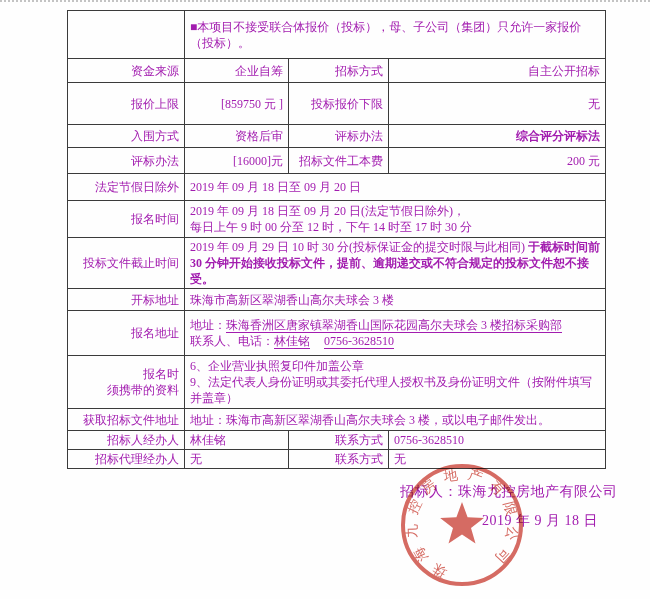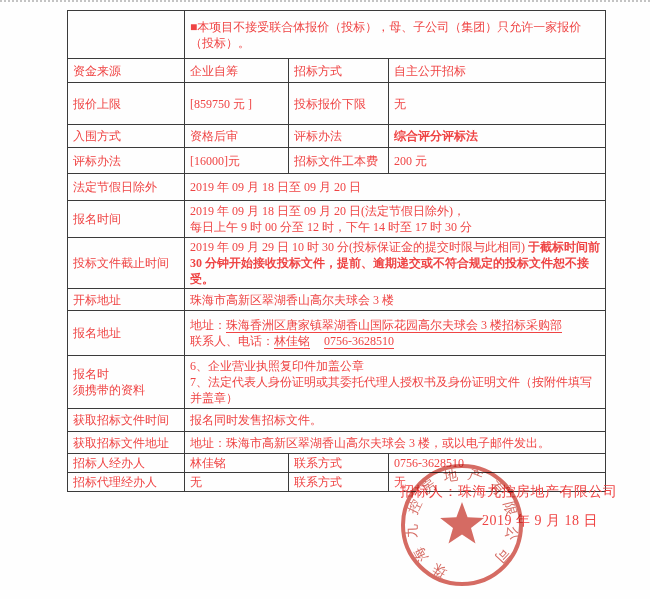--- a/index.html
+++ b/index.html
@@ -3,21 +3,21 @@
 <meta charset="utf-8">
 <style>
   * { margin:0; padding:0; box-sizing:border-box; }
   html,body { background:#ffffff; }
   .page {
     position:relative;
     width:650px; height:599px;
     background:#fefefe;
     overflow:hidden;
     font-family:"Liberation Serif","DejaVu Serif",serif;
-    color:#ef4444;
+    color:#a21caf;
     font-size:12px;
   }
   
   .dotline {
     position:absolute; left:0; top:189; width:650px; height:0;
     border-top:2px dotted #c3c3c3;
     z-index:1;
   }
   table.doc {
     position:absolute; left:67px; top:10px;
@@ -28,21 +28,21 @@
     background:transparent;
   }
   table.doc td {
     border:1px solid #3b3b3b;
     vertical-align:middle;
     font-size:12px;
     line-height:16px;
     padding:1px 5px;
     background:transparent;
   }
-  td.c { text-align:left; }
+  td.c { text-align:right; }
   td.l { text-align:left; }
   .u { text-decoration:underline; text-underline-offset:3px; }
   .bold { font-weight:bold; }
   .phone { margin-left:14px; }
   .notecell { padding:3px 8px; line-height:17px; }
   .footer-line { position:absolute; z-index:2; font-size:14px; letter-spacing:0.5px; white-space:nowrap; }
   #bidder { left:400px; top:483px; }
   #date { left:482px; top:512px; }
   .stamp {
     position:absolute; left:392px; top:452px; width:140px; height:140px;
@@ -131,28 +131,24 @@
       </td>
     </tr>
 
     <tr style="height:53px">
       <td class="c">
         <div>报名时</div>
         <div>须携带的资料</div>
       </td>
       <td class="l" colspan="3">
         <div>6、企业营业执照复印件加盖公章</div>
-        <div>7、法定代表人身份证明或其委托代理人授权书及身份证明文件（按附件填写并盖章）</div>
+        <div>9、法定代表人身份证明或其委托代理人授权书及身份证明文件（按附件填写并盖章）</div>
       </td>
     </tr>
 
-    <tr style="height:23px">
-      <td class="c">获取招标文件时间</td>
-      <td class="l" colspan="3">报名同时发售招标文件。</td>
-    </tr>
 
     <tr style="height:22px">
       <td class="c">获取招标文件地址</td>
       <td class="l" colspan="3">地址：珠海市高新区翠湖香山高尔夫球会 3 楼，或以电子邮件发出。</td>
     </tr>
 
     <tr style="height:18px">
       <td class="c">招标人经办人</td>
       <td class="l">林佳铭</td>
       <td class="c">联系方式</td>

